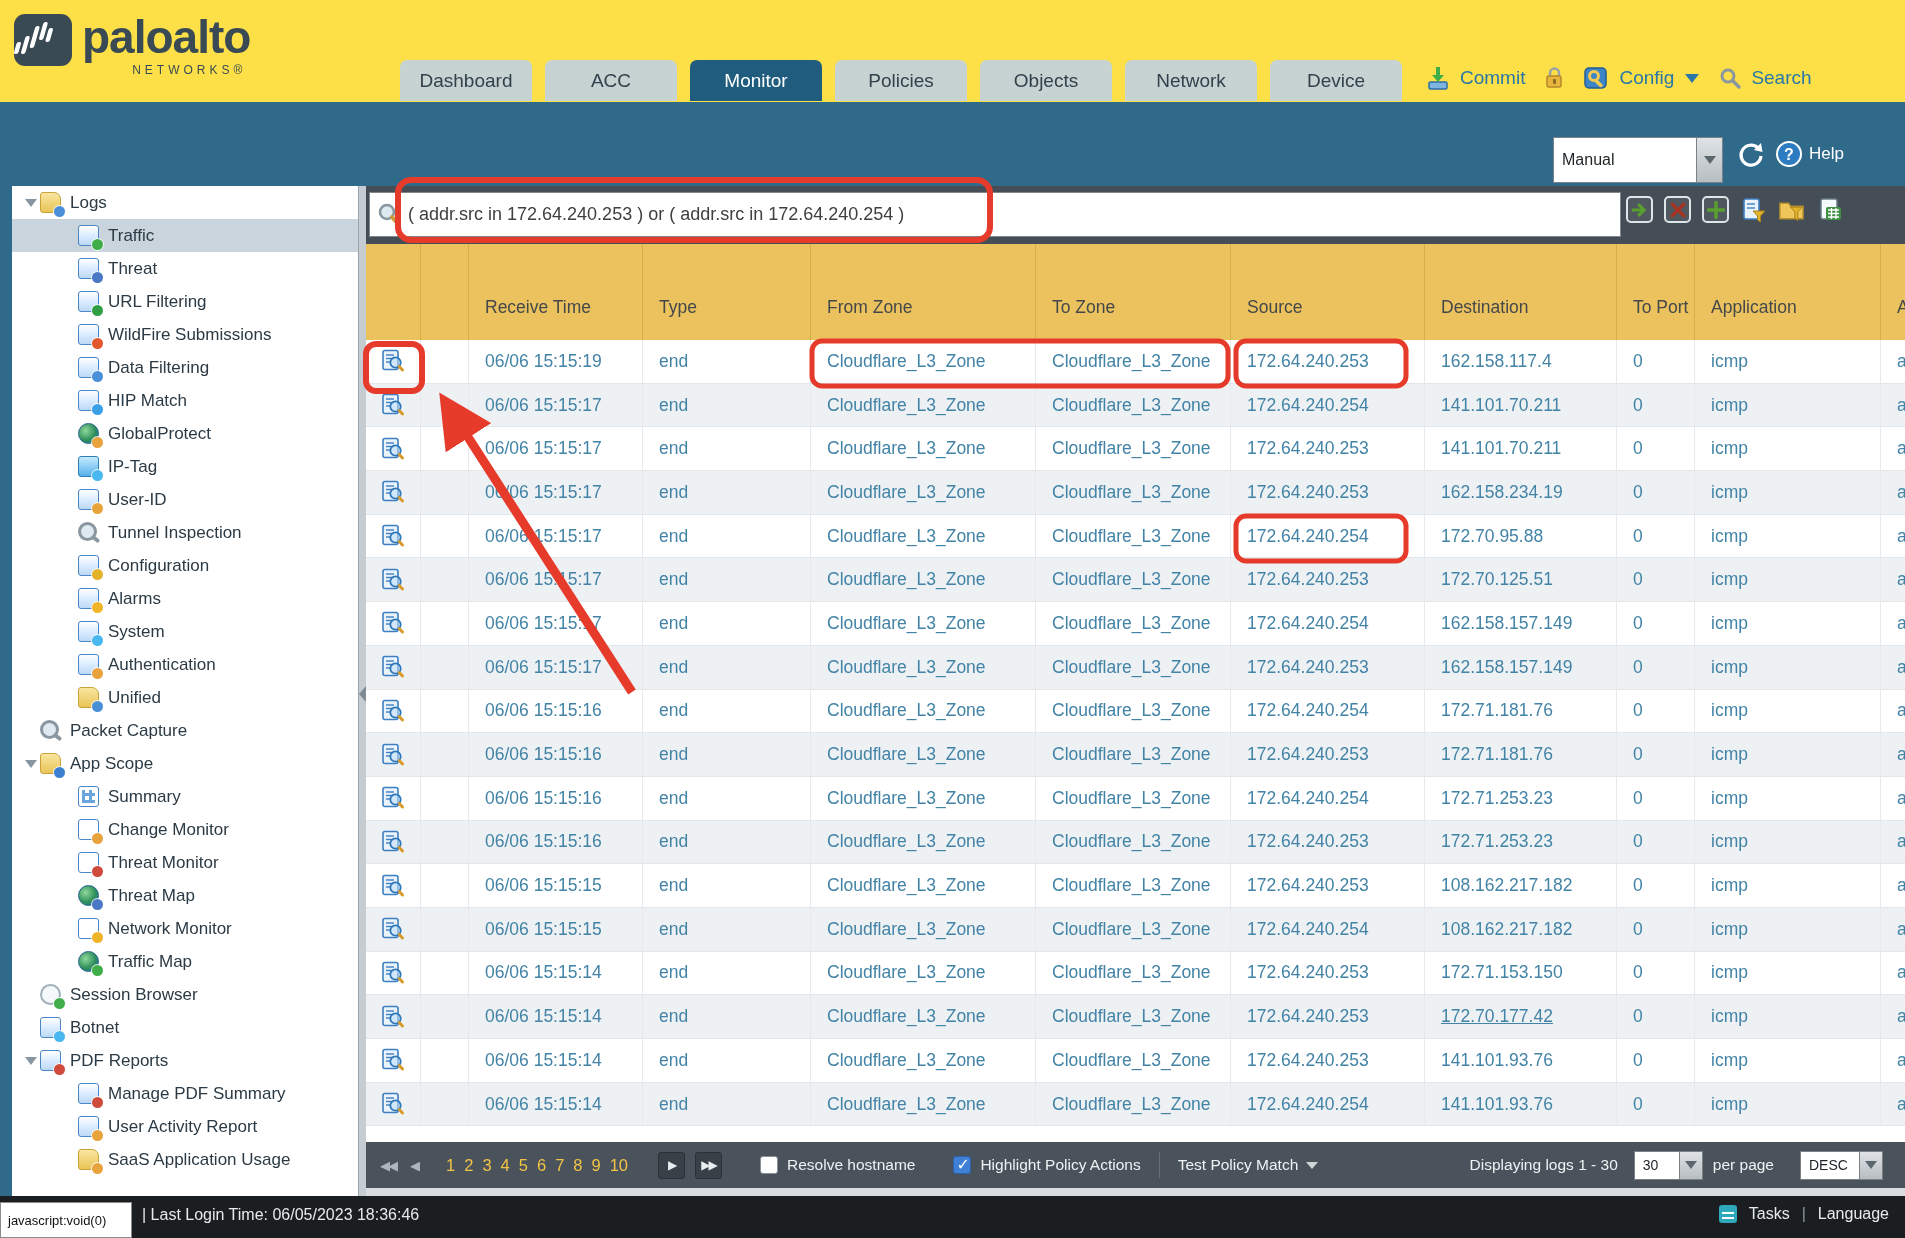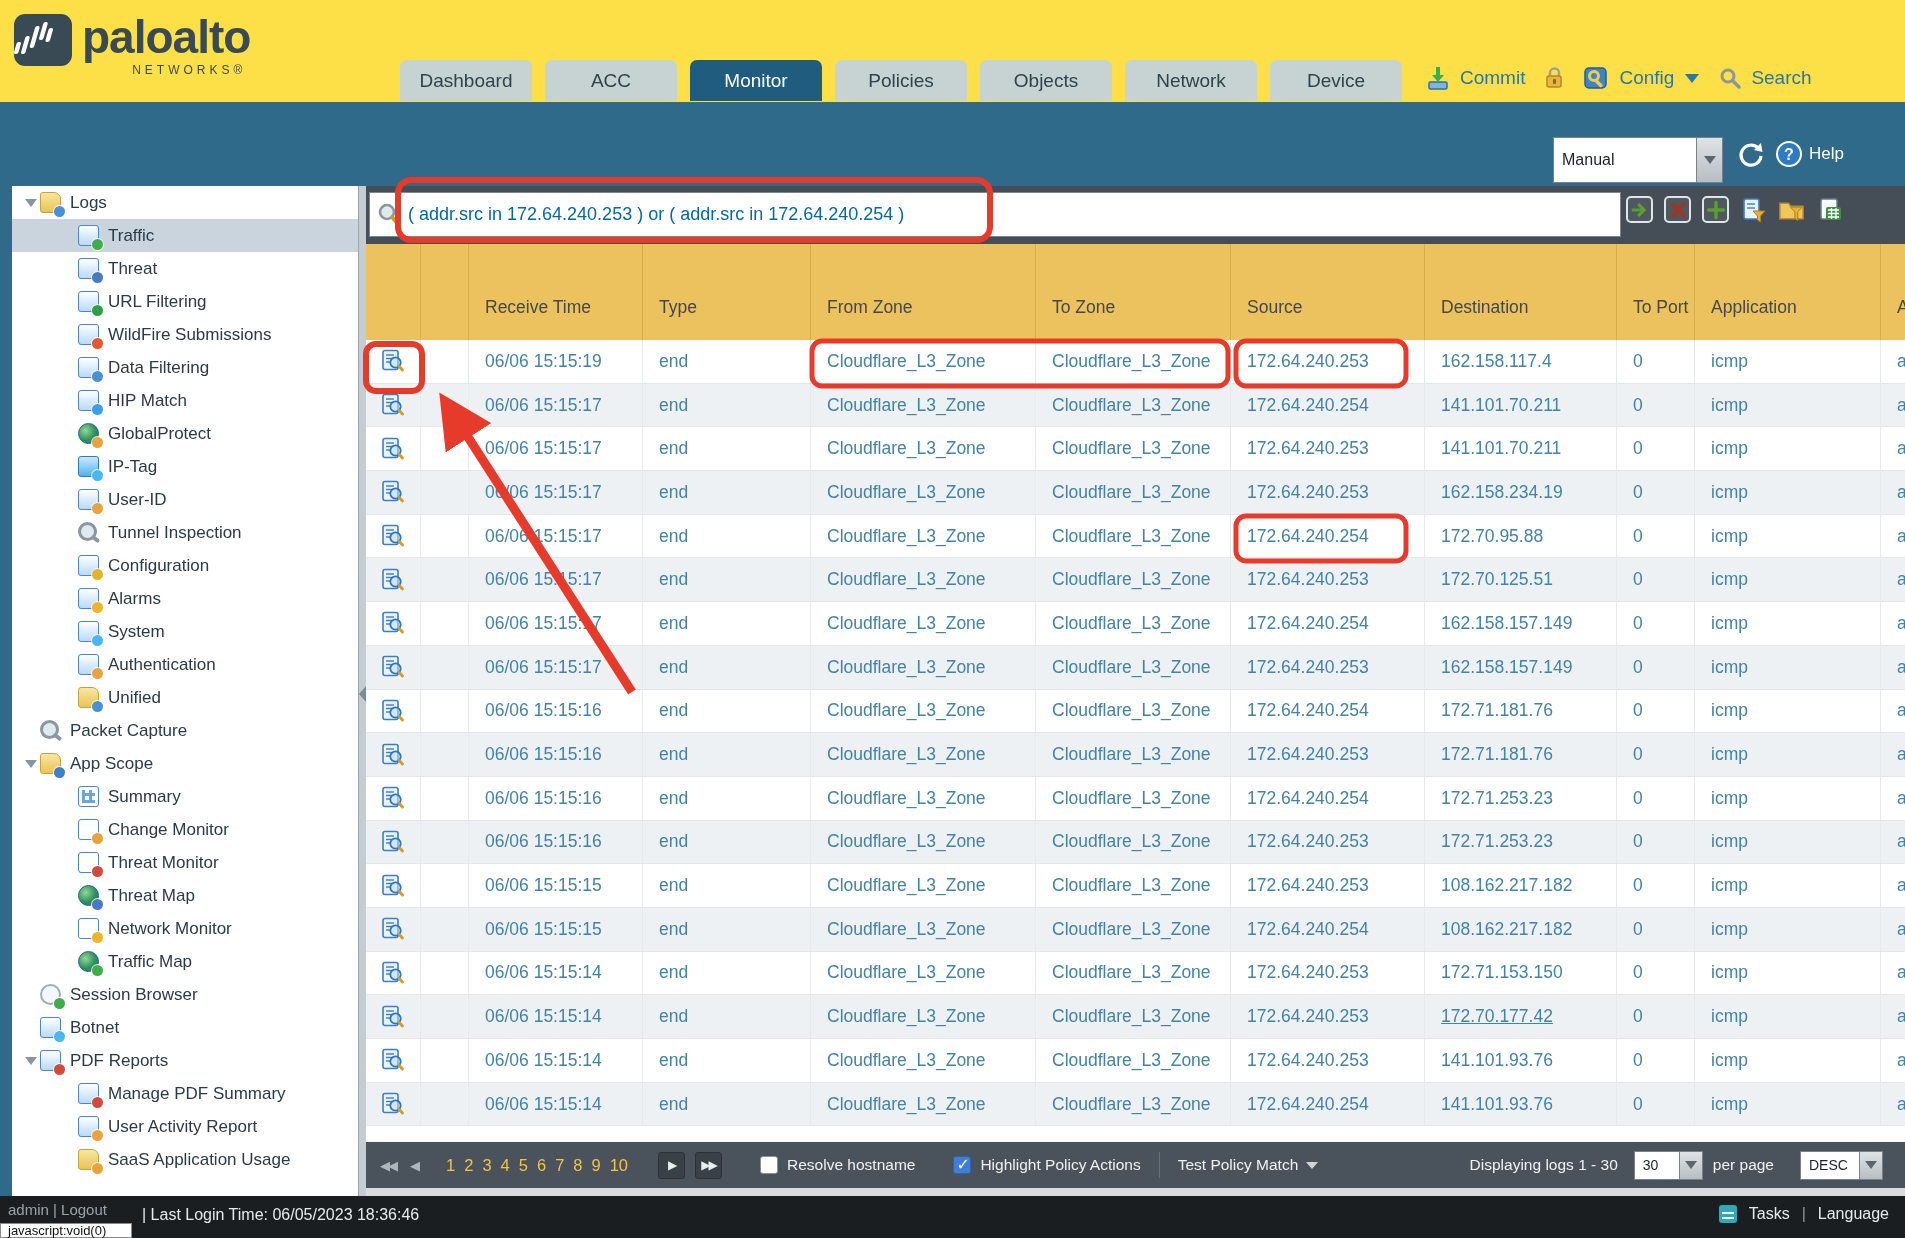--- a/index.html
+++ b/index.html
@@ -53,21 +53,21 @@
   .tico.clock::before{background:#f4f8fb;border:2px solid #9fb0ba;border-radius:50%;}
   .tico.mag::before{width:13px;height:13px;left:0;top:0;inset:auto;border:3px solid #8a97a0;border-radius:50%;background:#dfeaf0;}
   .tico.mag::after{content:"";position:absolute;width:9px;height:4px;background:#8a97a0;right:-1px;bottom:2px;transform:rotate(38deg);border-radius:2px;}
   .tico.hasbadge::after{content:"";position:absolute;right:-4px;bottom:-4px;width:11px;height:11px;border-radius:50%;background:var(--badge,transparent);box-shadow:0 0 0 1px rgba(255,255,255,.8);}
   .splitter{position:absolute;left:358px;top:186px;width:8px;height:1010px;background:#C6CDD2;border-left:1px solid #9aa5ac;}
   .splitter .grip{position:absolute;left:0px;top:500px;width:0;height:0;border-top:8px solid transparent;border-bottom:8px solid transparent;border-right:7px solid #7e8b93;cursor:pointer;}
 
   
   .main{position:absolute;left:366px;top:186px;width:1539px;height:956px;background:#fff;overflow:hidden;}
   .toolbar{position:absolute;left:0;top:0;width:100%;height:58px;background:#454E56;}
-  .finput{position:absolute;left:3px;top:6px;width:1252px;height:45px;background:#fff;border:1px solid #80878c;font-size:18px;color:#0369a1;padding:0 0 0 38px;}
+  .finput{position:absolute;left:3px;top:6px;width:1252px;height:45px;background:#fff;border:1px solid #80878c;font-size:18px;color:#404040;padding:0 0 0 38px;}
   .fmag{position:absolute;left:10px;top:16px;z-index:2;}
   .ficons{position:absolute;right:62px;top:10px;display:flex;gap:11px;align-items:center;}
   .fbtn{width:27px;height:27px;border:2px solid #dfe6ea;border-radius:5px;display:flex;align-items:center;justify-content:center;cursor:pointer;background:rgba(255,255,255,.06);}
   .fico{width:27px;height:27px;cursor:pointer;display:flex;align-items:center;justify-content:center;}
 
   .thead{position:absolute;left:0;top:58px;width:1545px;height:96px;background:#ECC25E;display:grid;grid-template-columns:54px 48px 174px 168px 225px 195px 194px 192px 78px 186px 31px;}
   .hc{display:flex;align-items:flex-end;padding:0 4px 22px 16px;font-size:17.5px;color:#44484A;border-left:1px solid #DBAD49;overflow:hidden;white-space:nowrap;cursor:pointer;}
   .hc:first-child{border-left:none;}
   .rows{position:absolute;left:0;top:154px;width:1545px;}
   .trow{height:43.7px;display:grid;grid-template-columns:54px 48px 174px 168px 225px 195px 194px 192px 78px 186px 31px;background:#fff;border-bottom:1px solid #E3E7EA;}
@@ -96,21 +96,21 @@
   .gapstrip{position:absolute;left:366px;top:1188px;width:1539px;height:8px;background:#D9DCDF;}
 
   
   .footer{position:absolute;left:0;top:1196px;width:1905px;height:42px;background:#1A1E21;color:#E6EAEC;font-size:16px;}
   .fl-user{position:absolute;left:8px;top:5px;color:#9AA3A9;font-size:15px;}
   .fl-login{position:absolute;left:142px;top:10px;}
   .fr{position:absolute;right:16px;top:9px;display:flex;align-items:center;gap:12px;}
   .fr .sep{color:#8f979c;}
   .tasksico{width:18px;height:18px;border-radius:3px;background:#2FA8BC;position:relative;}
   .tasksico::after{content:"";position:absolute;inset:4px 3px;background:repeating-linear-gradient(0deg,#fff 0 2px,transparent 2px 5px);}
-  .tooltip{position:absolute;left:0;bottom:0;width:132px;height:15px;background:#fff;border:1px solid #8a8a8a;color:#111;font-size:13px;display:flex;align-items:center;padding-left:7px;z-index:40;}
+  .tooltip{position:absolute;left:0;bottom:0;width:132px;height:36px;background:#fff;border:1px solid #8a8a8a;color:#111;font-size:13px;display:flex;align-items:center;padding-left:7px;z-index:40;}
 
   
   .anno{position:absolute;inset:0;z-index:60;pointer-events:none;}
 </style>
 </head>
 <body>
 
 <div id="app">
 
   <div class="hdr">

